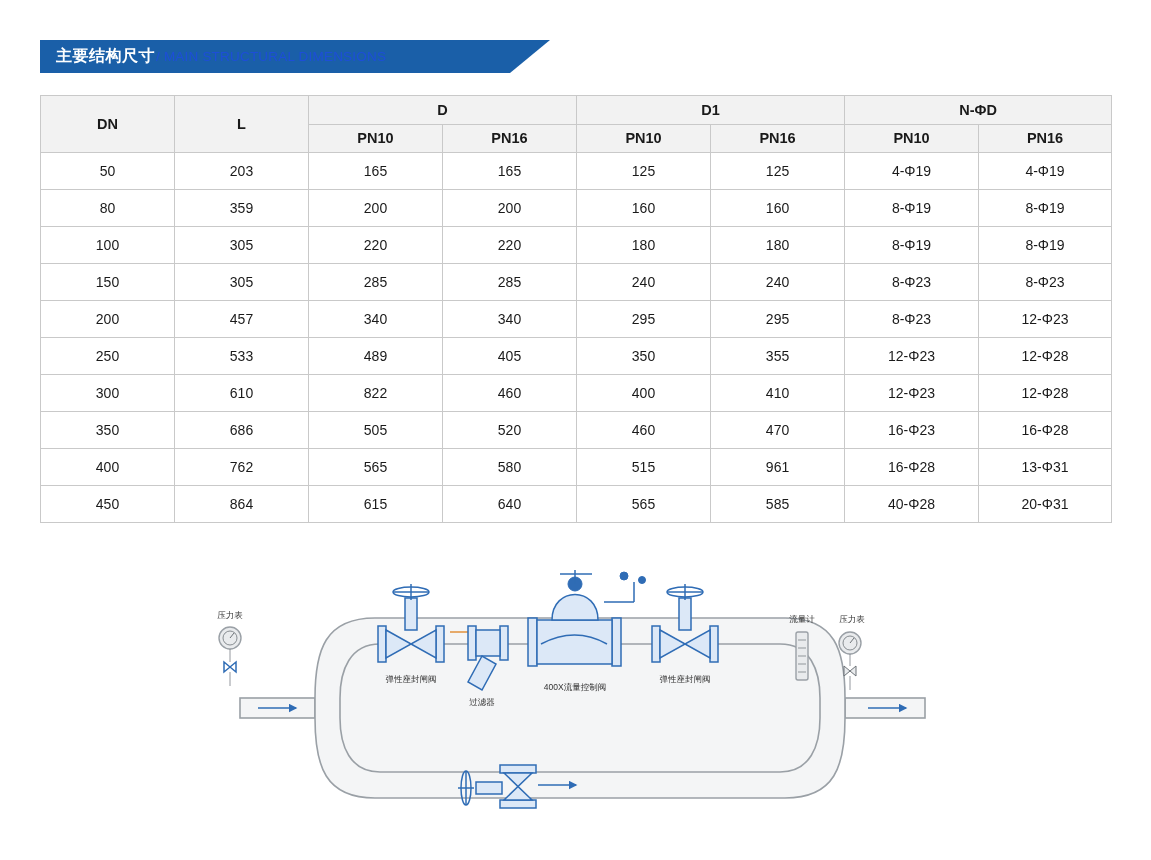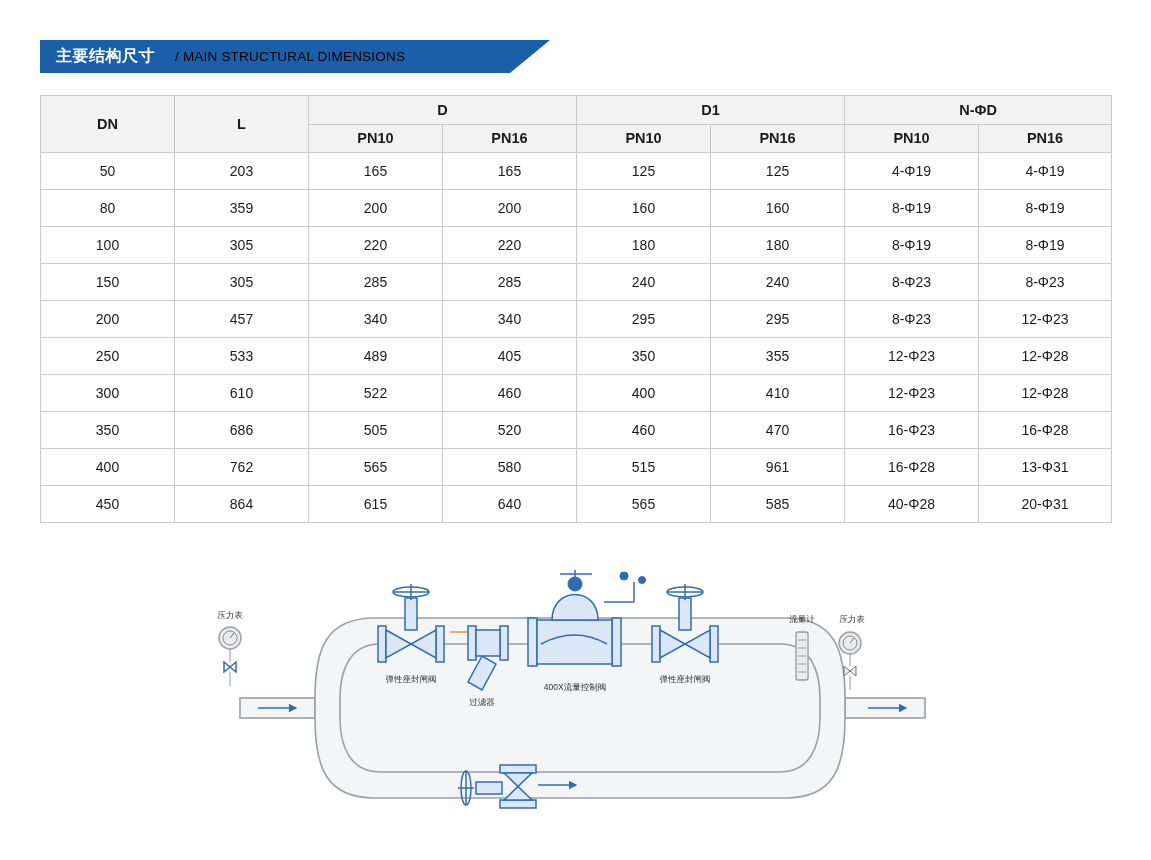--- a/index.html
+++ b/index.html
@@ -41,31 +41,31 @@
     border-top: 33px solid #1a5fa8;
     border-right: 40px solid transparent;
   }
   .section-banner .titles {
     position: absolute;
     left: 16px;
     top: 0;
     height: 33px;
     display: flex;
     align-items: center;
-    gap: 20px;
+    gap: 1px;
     white-space: nowrap;
   }
   .section-banner .title-cn {
     color: #ffffff;
     font-size: 16px;
     font-weight: bold;
     letter-spacing: 0.5px;
   }
   .section-banner .title-en {
-    color: #000000;
+    color: #1d4ed8;
     font-size: 13.5px;
     font-weight: normal;
     letter-spacing: 0.2px;
   }
 
   
   .dim-table-wrap {
     position: absolute;
     left: 40px;
     top: 95px;
@@ -211,21 +211,21 @@
           <td>489</td>
           <td>405</td>
           <td>350</td>
           <td>355</td>
           <td>12-Φ23</td>
           <td>12-Φ28</td>
         </tr>
         <tr>
           <td>300</td>
           <td>610</td>
-          <td>522</td>
+          <td>822</td>
           <td>460</td>
           <td>400</td>
           <td>410</td>
           <td>12-Φ23</td>
           <td>12-Φ28</td>
         </tr>
         <tr>
           <td>350</td>
           <td>686</td>
           <td>505</td>

